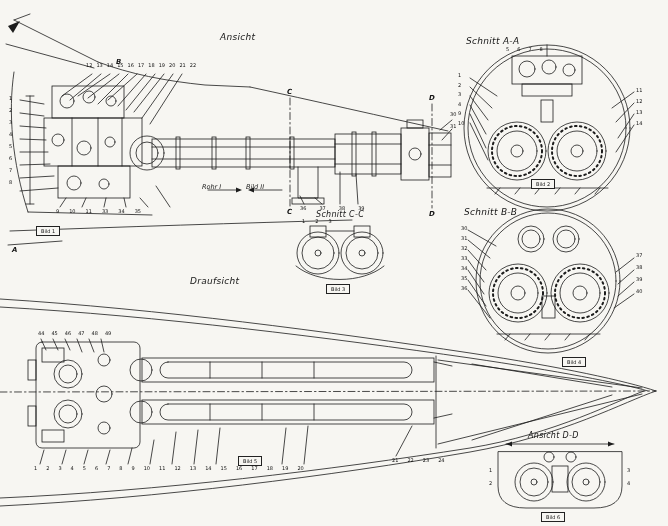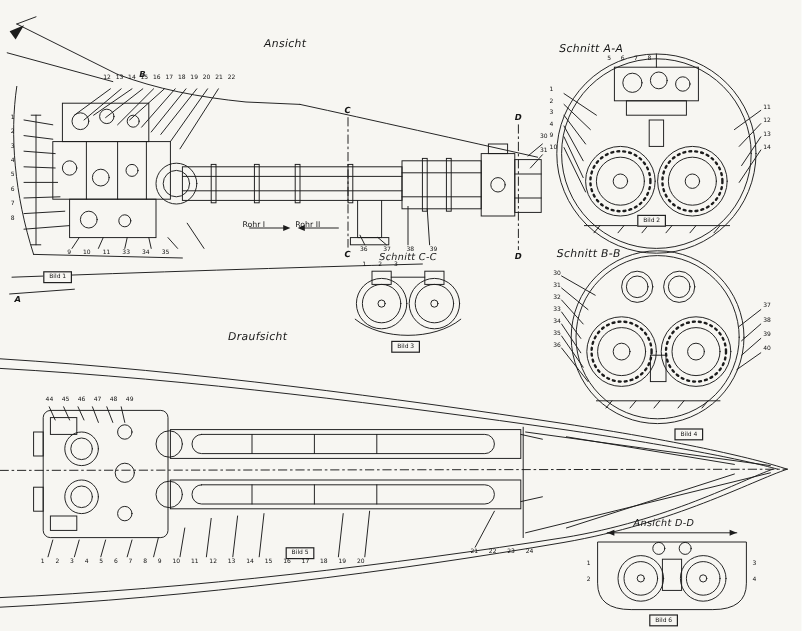--- a/index.html
+++ b/index.html
@@ -7,21 +7,21 @@
           font-family:"DejaVu Sans",sans-serif;color:#161616}
   .art{position:absolute;left:0;top:0}
   .art *{stroke:#1c1c1c;fill:none;stroke-width:.8;stroke-linecap:round}
   .art .fill{fill:#1c1c1c;stroke:none}
   .art .dash{stroke-dasharray:7 3 1.5 3}
   .art .bolts{stroke-dasharray:1.6 3.4;stroke-width:2}
   .art .thin{stroke-width:.45}
   .lbl{position:absolute;font-style:italic;font-weight:normal;font-size:9px;white-space:nowrap;letter-spacing:.3px}
   .lbl-sm{font-size:8px}
   .letter{position:absolute;font-size:7px;font-style:italic;font-weight:bold}
-  .rohr{position:absolute;font-size:6.5px;white-space:nowrap}
+  .rohr{position:absolute;font-size:6.5px;font-style:italic;white-space:nowrap}
   .co{position:absolute;display:flex;font-size:5px;line-height:1;color:#111;white-space:nowrap}
   .co-col{flex-direction:column}
   .figbox{position:absolute;border:1px solid #222;font-size:5px;line-height:1;
           padding:1.5px 4px;white-space:nowrap;background:#f7f6f2}
 </style>
 </head>
 <body>
 
 <div class="canvas">
 
@@ -308,21 +308,21 @@
   </svg>
 
   <div class="lbl" style="left:220px;top:32px">Ansicht</div>
   <div class="lbl" style="left:466px;top:36px">Schnitt A-A</div>
   <div class="lbl lbl-sm" style="left:316px;top:210px">Schnitt C-C</div>
   <div class="lbl" style="left:464px;top:207px">Schnitt B-B</div>
   <div class="lbl" style="left:190px;top:276px">Draufsicht</div>
   <div class="lbl lbl-sm" style="left:528px;top:431px">Ansicht D-D</div>
 
   <div class="rohr" style="left:202px;top:183px">Rohr I</div>
-  <div class="rohr" style="left:246px;top:183px">Rohr II</div>
+  <div class="rohr" style="left:246px;top:183px">Bild II</div>
 
   <div class="letter" style="left:12px;top:246px">A</div>
   <div class="letter" style="left:116px;top:58px">B</div>
   <div class="letter" style="left:287px;top:88px">C</div>
   <div class="letter" style="left:287px;top:208px">C</div>
   <div class="letter" style="left:429px;top:94px">D</div>
   <div class="letter" style="left:429px;top:210px">D</div>
 
   <div class="figbox" style="left:36px;top:226px">Bild 1</div>
   <div class="figbox" style="left:531px;top:179px">Bild 2</div>

